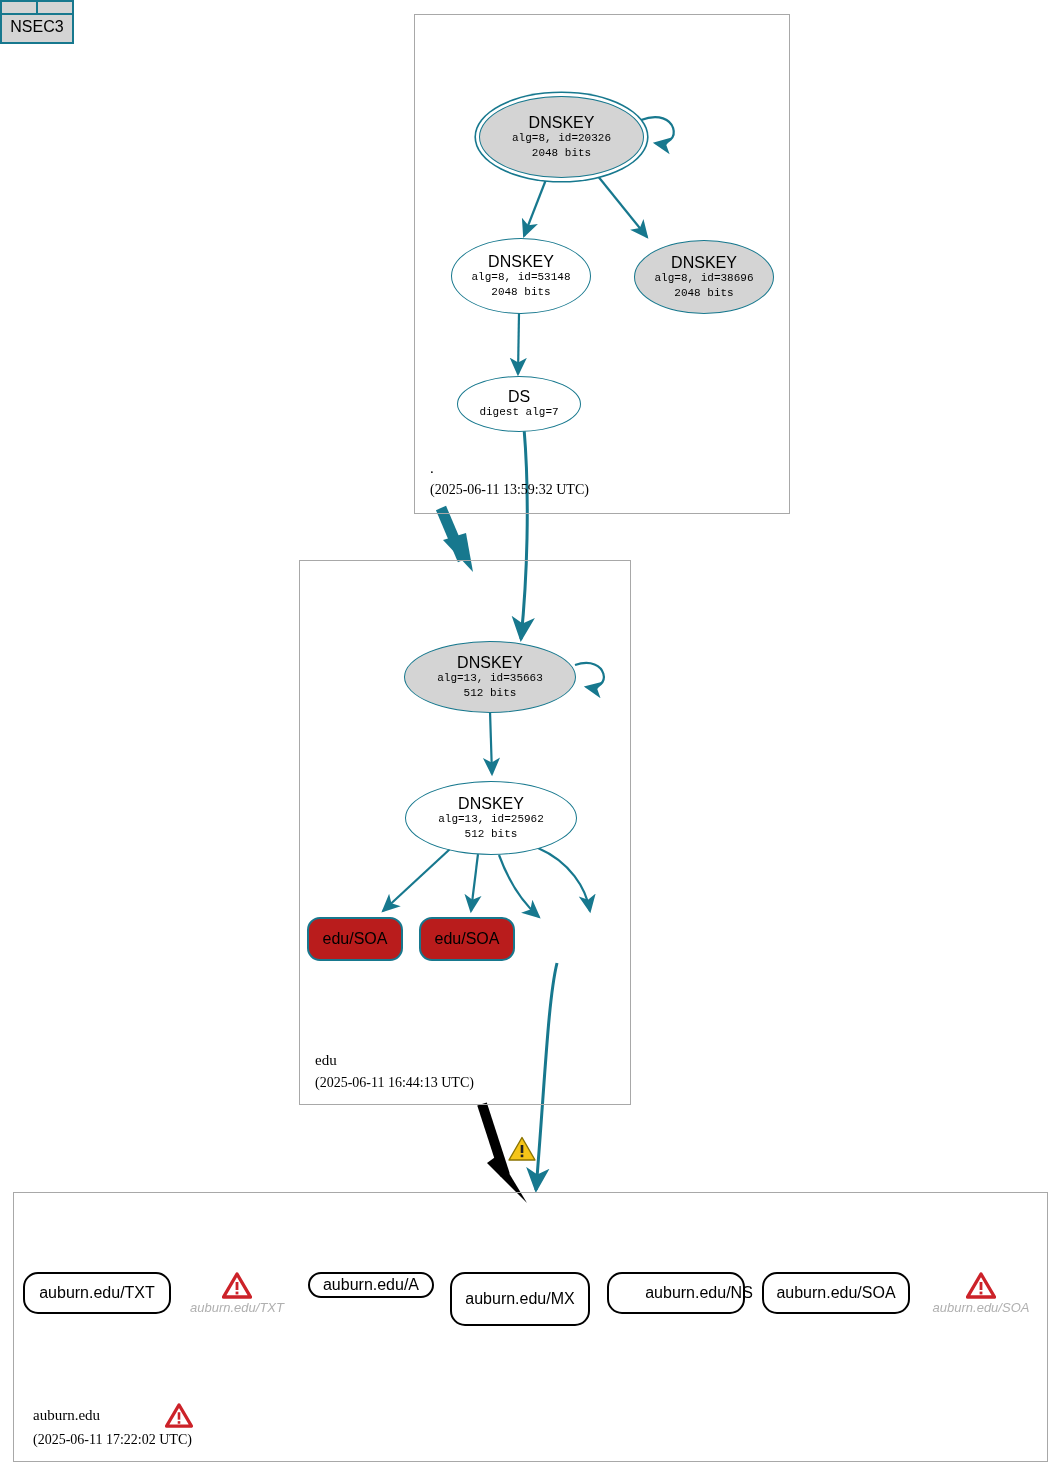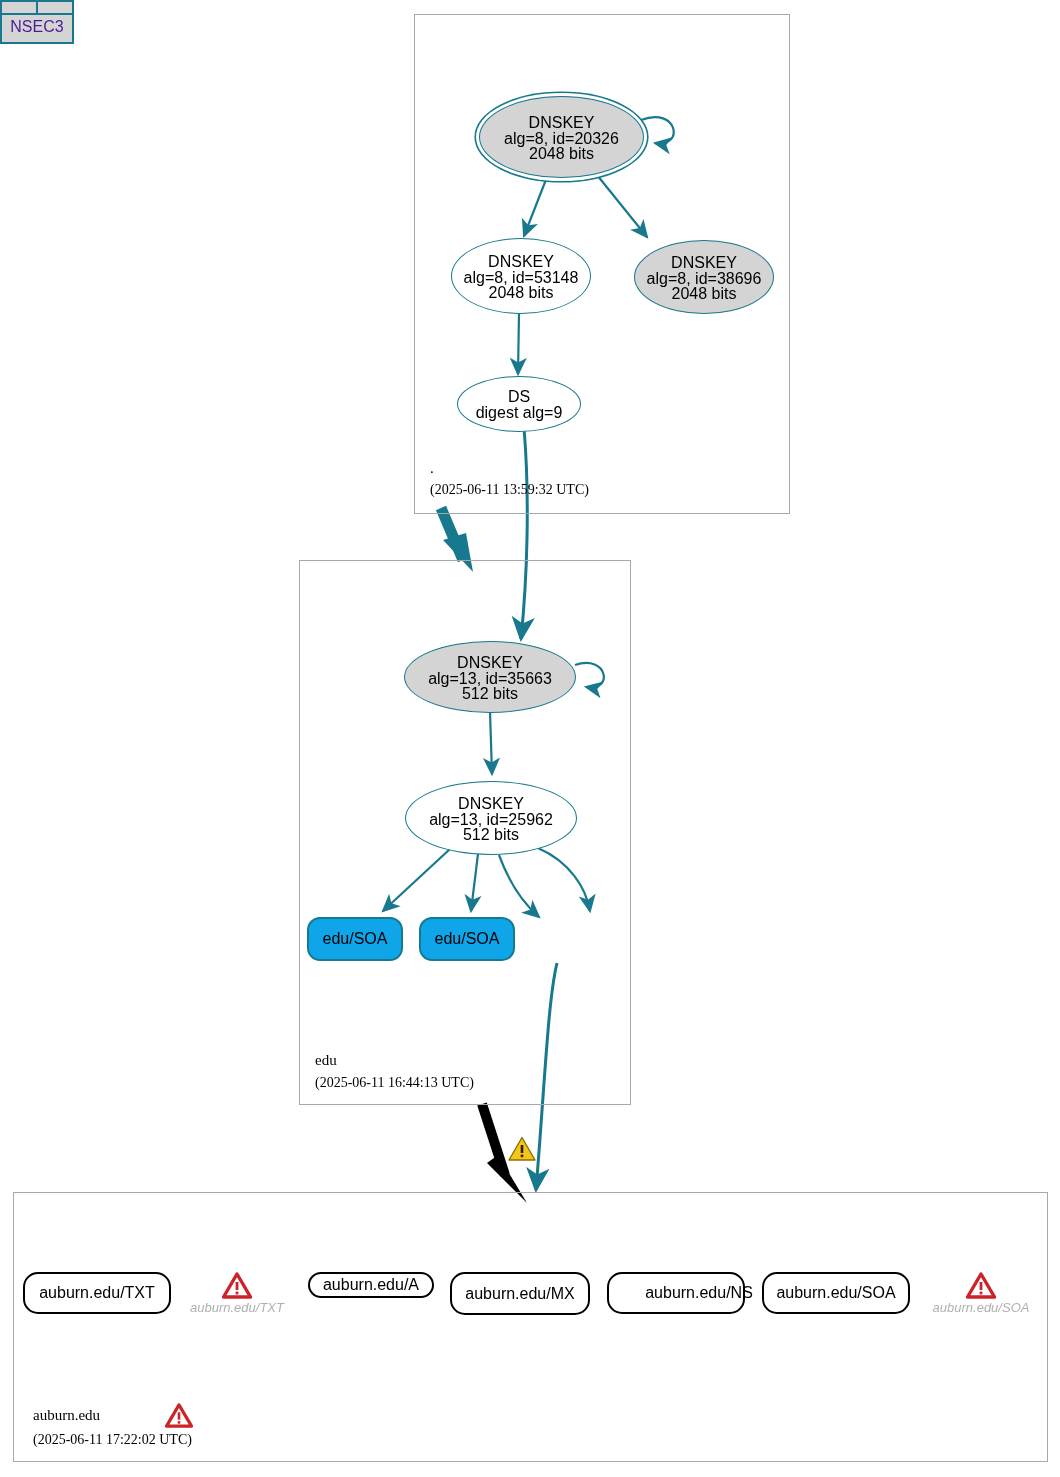--- a/index.html
+++ b/index.html
@@ -53,28 +53,28 @@
   .ellipse.filled { background: #d4d4d4; }
   .ellipse.dbl {
     box-shadow: 0 0 0 3px #ffffff, 0 0 0 4.6px #17788e;
   }
   .node .t1 {
     font-family: "Liberation Sans", sans-serif;
     font-size: 16px;
     line-height: 17px;
   }
   .node .t2 {
-    font-family: Liberation Sans, sans-serif;
-    font-size: 16px;
+    font-family: Liberation Mono, monospace;
+    font-size: 11px;
     line-height: 15px;
   }
   .rrset {
     border: 2px solid #17788e;
     border-radius: 13px;
-    background: #0ea5e9;
+    background: #b91c1c;
     font-family: "Liberation Sans", sans-serif;
     font-size: 16px;
     text-align: right;
   }
   .rrset-black {
     border: 2.2px solid #000000;
     border-radius: 15px;
     background: #ffffff;
     font-family: "Liberation Sans", sans-serif;
     font-size: 16px;
@@ -92,21 +92,21 @@
     height: 11px;
     border-bottom: 2px solid #17788e;
   }
   .nsec3 .hdr .cell { flex: 1; }
   .nsec3 .hdr .cell + .cell { border-left: 2px solid #17788e; }
   .nsec3 .body {
     font-family: "Liberation Sans", sans-serif;
     font-size: 16px;
     text-align: center;
     line-height: 24px;
-    color: #4c1d95;
+    color: #000000;
   }
   .err-label {
     position: absolute;
     font-family: "Liberation Sans", sans-serif;
     font-style: italic;
     font-size: 13px;
     color: #b0b0b0;
     white-space: nowrap;
     text-align: center;
   }
@@ -168,21 +168,21 @@
 </div>
 
 <div class="node ellipse filled" style="left:634px; top:240px; width:140px; height:74px;">
   <div class="t1">DNSKEY</div>
   <div class="t2">alg=8, id=38696</div>
   <div class="t2">2048 bits</div>
 </div>
 
 <div class="node ellipse" style="left:457px; top:376px; width:124px; height:56px;">
   <div class="t1">DS</div>
-  <div class="t2">digest alg=9</div>
+  <div class="t2">digest alg=7</div>
 </div>
 
 <div class="zone-label zone-name" style="left:430px; top:460px;">.</div>
 <div class="zone-label zone-time" style="left:430px; top:482px;">(2025-06-11 13:59:32 UTC)</div>
 
 <div class="zone-box" style="left:299px; top:560px; width:332px; height:545px;"></div>
 
 <div class="node ellipse filled" style="left:404px; top:641px; width:172px; height:72px;">
   <div class="t1">DNSKEY</div>
   <div class="t2">alg=13, id=35663</div>
@@ -230,21 +230,21 @@
   <path d="M15,2 L28.5,25 L1.5,25 Z" fill="#ffffff" stroke="#cc2229" stroke-width="3.4" stroke-linejoin="round"></path>
   <rect x="13.6" y="10" width="2.8" height="8" fill="#cc2229"></rect>
   <rect x="13.6" y="19.6" width="2.8" height="2.8" fill="#cc2229"></rect>
 </svg>
 <div class="err-label" style="left:187px; top:1300px; width:100px;">auburn.edu/TXT</div>
 
 <div class="node rrset-black" style="left:308px; top:1272px; width:126px; height:26px;">
   <div>auburn.edu/A</div>
 </div>
 
-<div class="node rrset-black" style="left:450px; top:1272px; width:140px; height:43px;">
+<div class="node rrset-black" style="left:450px; top:1272px; width:140px; height:54px;">
   <div>auburn.edu/MX</div>
 </div>
 
 <div class="node rrset-black" style="left:607px; top:1272px; width:138px; height:42px;padding-left:46px;">
   <div>auburn.edu/NS</div>
 </div>
 
 <div class="node rrset-black" style="left:762px; top:1272px; width:148px; height:42px;">
   <div>auburn.edu/SOA</div>
 </div>

